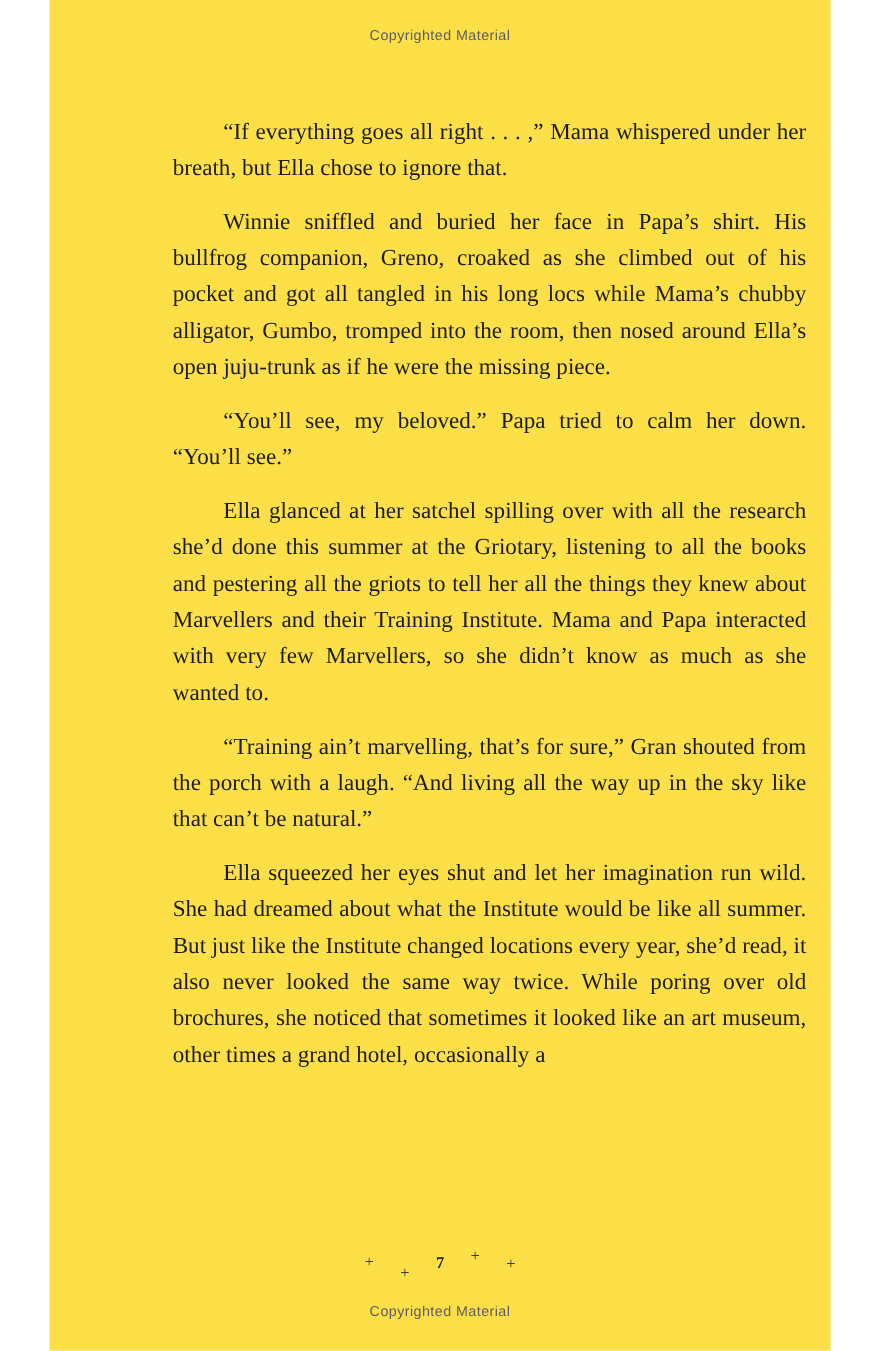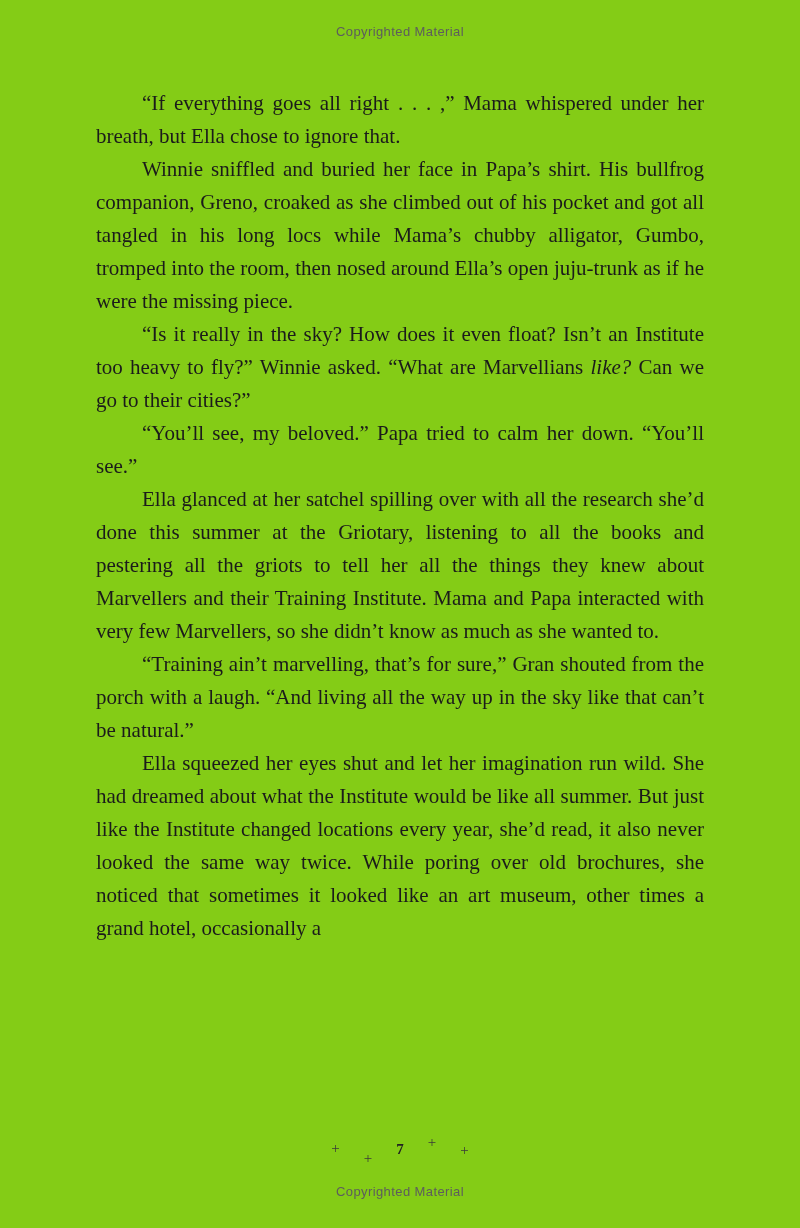--- a/index.html
+++ b/index.html
@@ -1,22 +1,22 @@
 <!DOCTYPE html>
 <html lang="en"><head>
 <meta charset="utf-8">
 <style>
   * { margin: 0; padding: 0; box-sizing: border-box; }
   html, body { background: #ffffff; }
   .page {
     position: relative;
-    width: 800px;
+    width: 710px;
     height: 1228px;
     margin: 0 auto;
-    background: #84cc16;
+    background: #fde047;
     overflow: hidden;
     font-family: "Liberation Serif", serif;
   }
   .copyright {
     position: absolute;
     left: 0;
     width: 100%;
     text-align: center;
     font-family: "Liberation Sans", sans-serif;
     font-size: 13px;
@@ -30,21 +30,21 @@
     top: 87px;
     left: 96px;
     width: 608px;
     font-size: 21px;
     line-height: 33px;
     color: #1b1b1b;
     text-align: justify;
     hyphens: auto;
   }
   .text-block p {
-    margin: 0;
+    margin: 16px;
     text-indent: 46px;
   }
   .text-block em { font-style: italic; }
   .folio {
     position: absolute;
     top: 1142px;
     left: 0;
     width: 100%;
     display: flex;
     justify-content: center;
@@ -73,21 +73,20 @@
 </head>
 <body>
 
 <div class="page">
 
   <div class="copyright top">Copyrighted Material</div>
 
   <div class="text-block">
     <p>“If everything goes all right . . . ,” Mama whispered under her breath, but Ella chose to ignore that.</p>
     <p>Winnie sniffled and buried her face in Papa’s shirt. His bullfrog companion, Greno, croaked as she climbed out of his pocket and got all tangled in his long locs while Mama’s chubby alligator, Gumbo, tromped into the room, then nosed around Ella’s open juju-trunk as if he were the missing piece.</p>
-    <p><span>“Is it really in the sky? How does it even float? Isn’t an Institute too heavy to fly?” Winnie asked. “What are Marvellians </span><em>like?</em><span> Can we go to their cities?”</span></p>
     <p>“You’ll see, my beloved.” Papa tried to calm her down. “You’ll see.”</p>
     <p>Ella glanced at her satchel spilling over with all the research she’d done this summer at the Griotary, listening to all the books and pestering all the griots to tell her all the things they knew about Marvellers and their Training Institute. Mama and Papa interacted with very few Marvellers, so she didn’t know as much as she wanted to.</p>
     <p>“Training ain’t marvelling, that’s for sure,” Gran shouted from the porch with a laugh. “And living all the way up in the sky like that can’t be natural.”</p>
     <p>Ella squeezed her eyes shut and let her imagination run wild. She had dreamed about what the Institute would be like all summer. But just like the Institute changed locations every year, she’d read, it also never looked the same way twice. While poring over old brochures, she noticed that sometimes it looked like an art museum, other times a grand hotel, occasionally a</p>
   </div>
 
   <div class="folio">
     <span class="orn o1">+</span>
     <span class="orn o2">+</span>
     <span class="pagenum">7</span>

